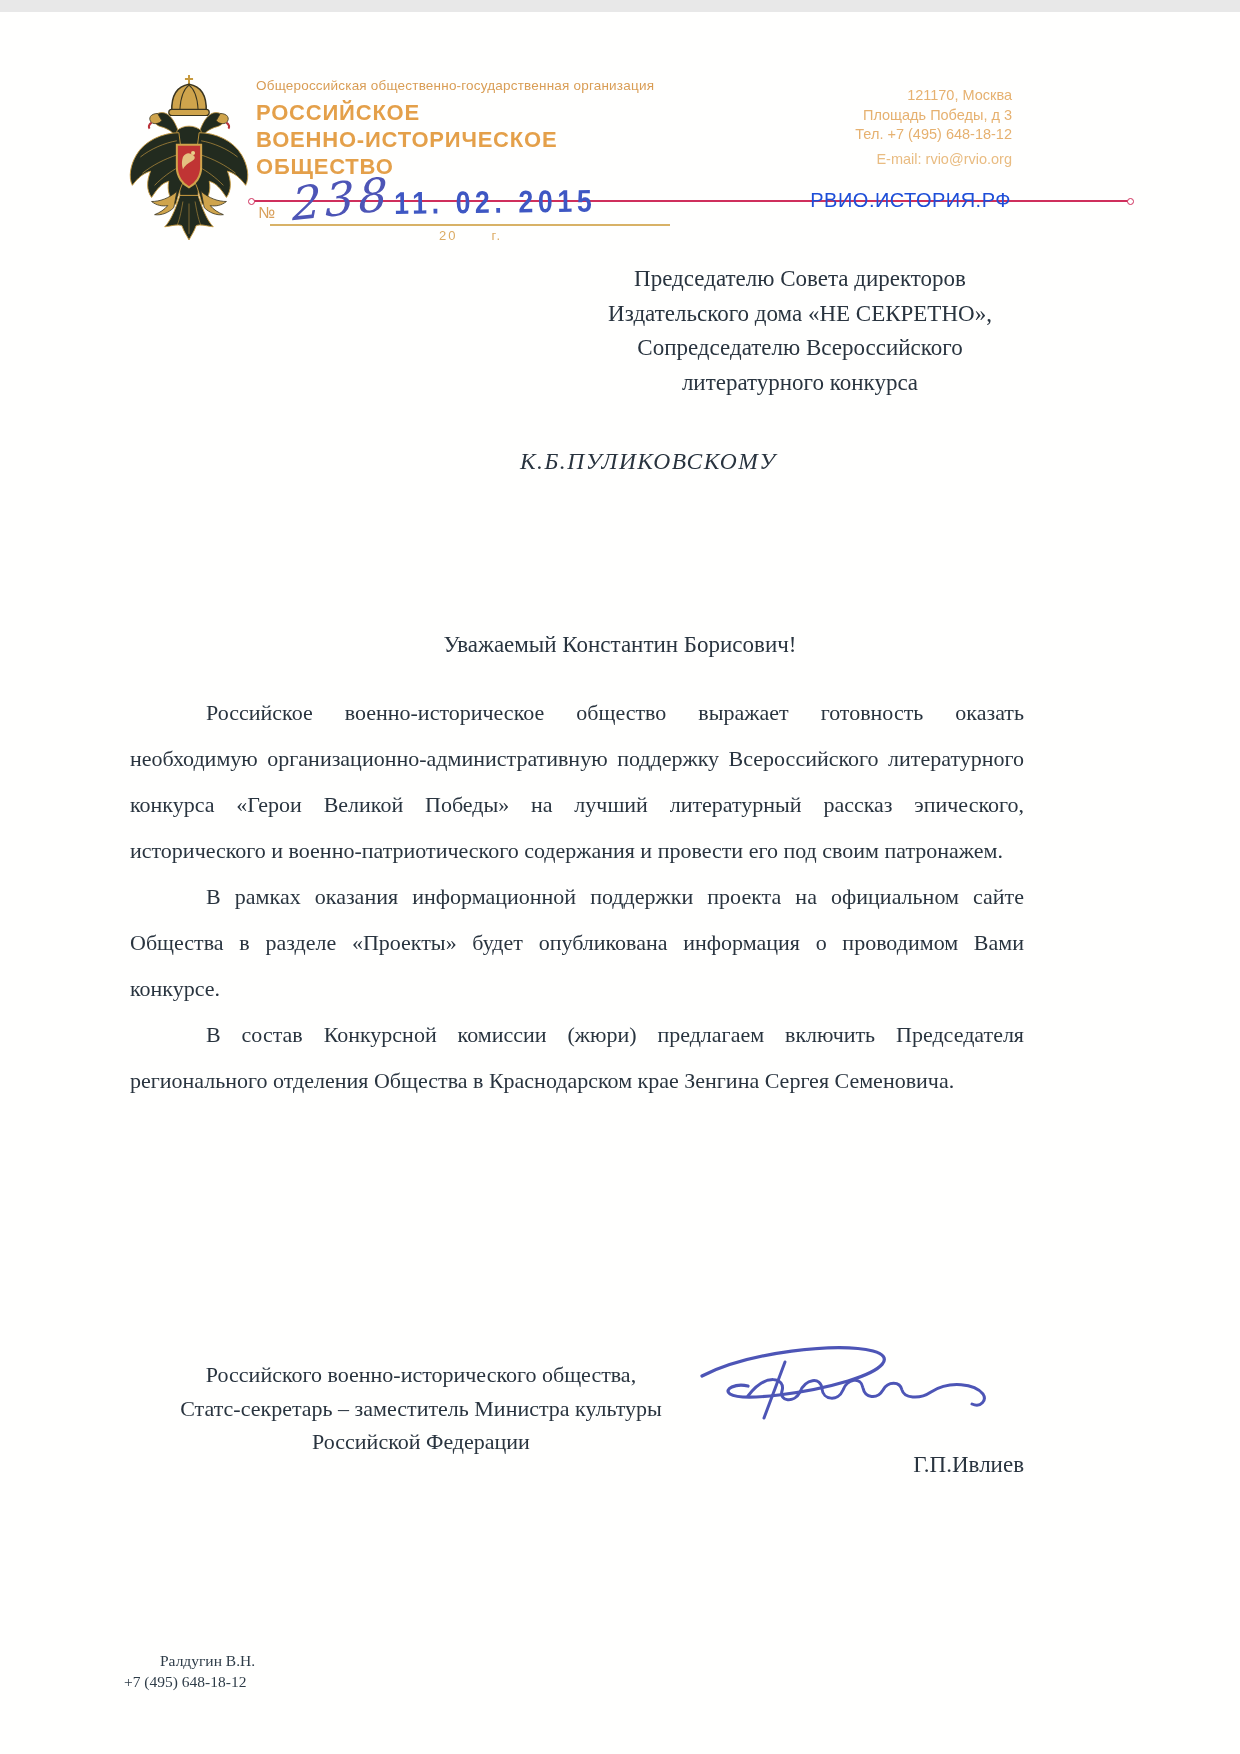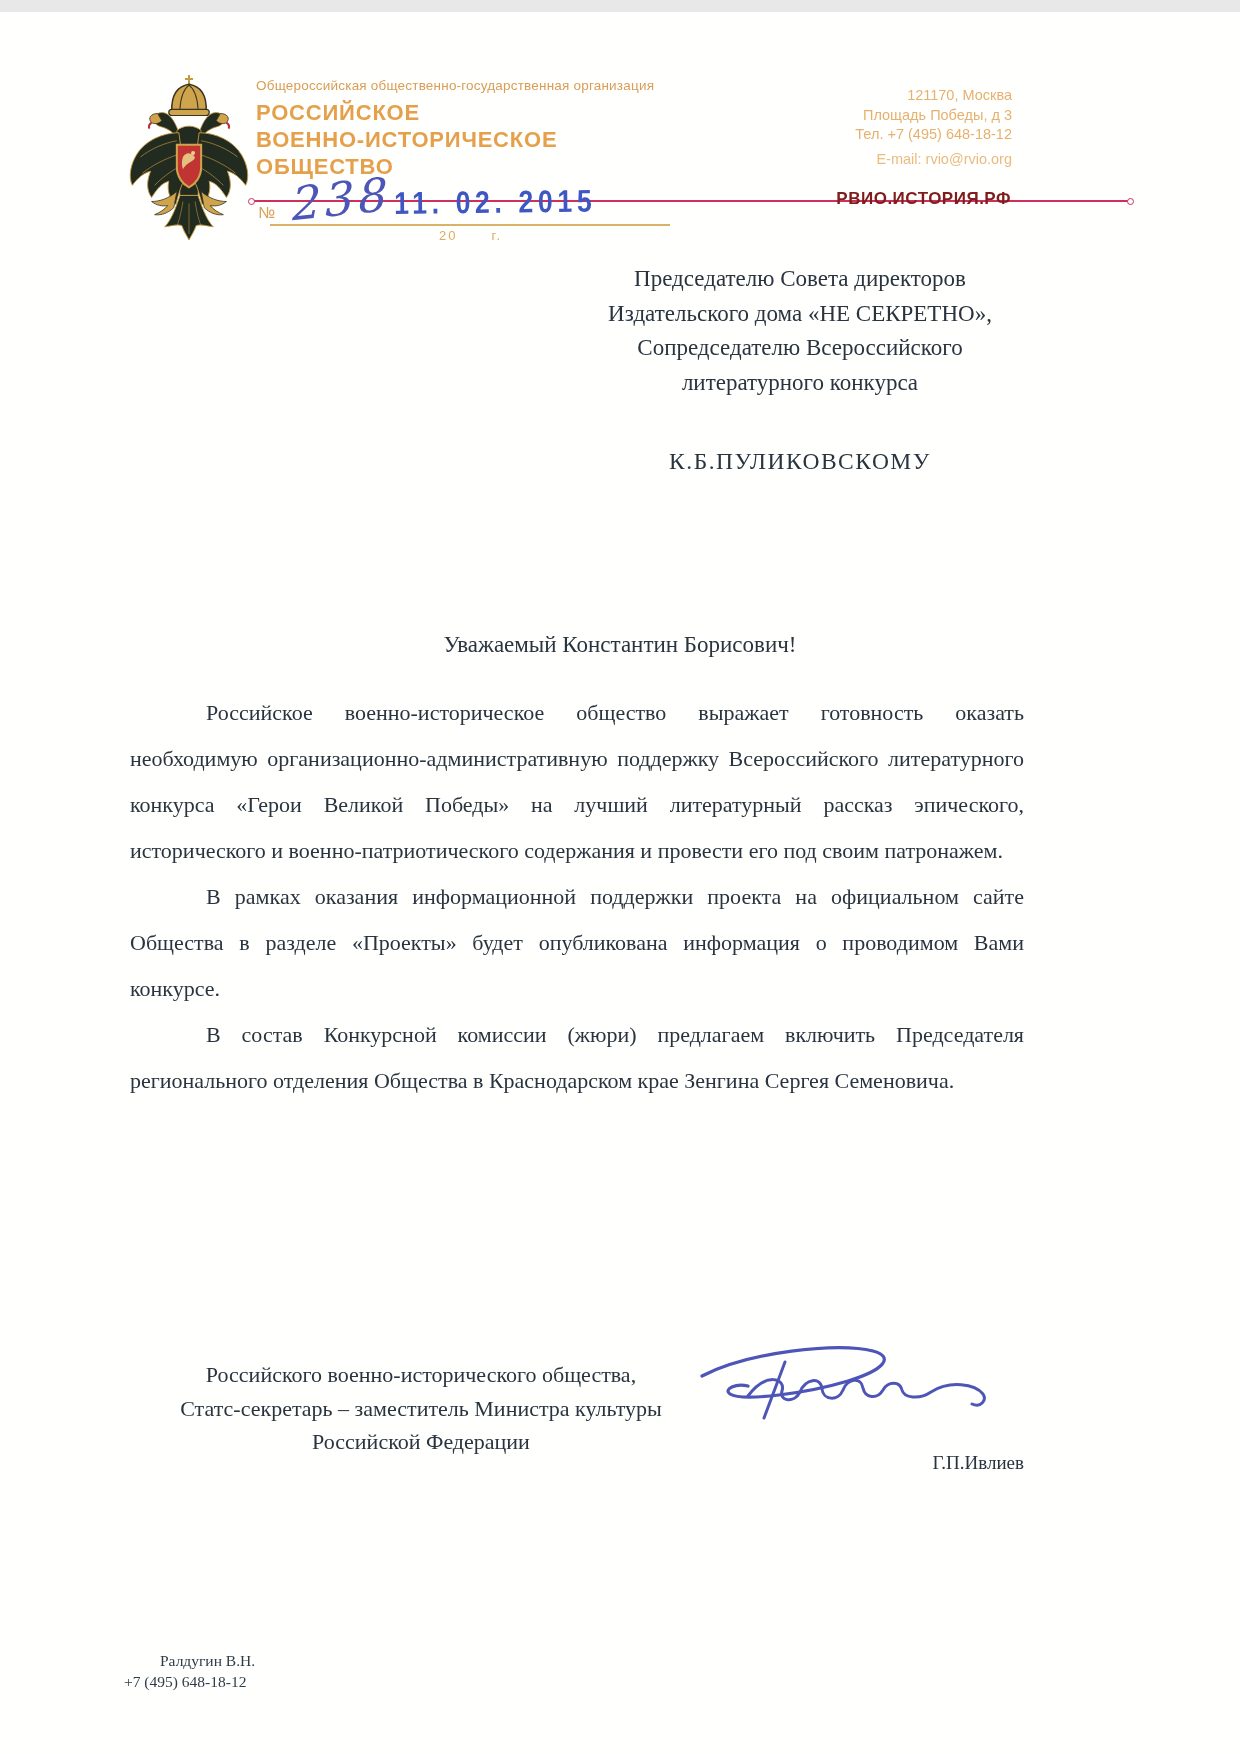--- a/index.html
+++ b/index.html
@@ -36,33 +36,33 @@
   .date-stamp {
     position:absolute; left:394px; top:174px;
     font-family:"Liberation Sans", sans-serif; font-weight:bold; font-size:29px; color:#3e57c3;
     letter-spacing:5px; transform:scale(0.92,1.08) rotate(-0.6deg); transform-origin:left top;
   }
   .num-underline { position:absolute; left:270px; top:212px; width:400px; height:2px; background:#d8b267; }
   .year-line { position:absolute; left:439px; top:216px; font-family:"Liberation Sans", sans-serif; font-size:13px; color:#dcab63; letter-spacing:2px; }
   .year-suffix { margin-left:34px; }
   .website {
     position:absolute; right:229px; top:177px;
-    font-family:"Liberation Sans", sans-serif; font-size:17px; font-weight:bold; color:#7f1d1d; letter-spacing:0.5px;
+    font-family:"Liberation Sans", sans-serif; font-size:20px; font-weight:normal; color:#1d4ed8; letter-spacing:0.5px;
   }
   
   .addressee { position:absolute; left:520px; top:250px; width:560px; text-align:center; font-size:23px; line-height:34.5px; }
-  .addressee-name { position:absolute; left:520px; top:436px; width:560px; text-align:center; font-size:23.5px; letter-spacing:1.5px; }
+  .addressee-name { position:absolute; left:520px; top:436px; width:560px; font-size:23.5px; letter-spacing:1.5px;font-style:italic; }
   
   .salutation { position:absolute; left:0; top:620px; width:1240px; text-align:center; font-size:23px; }
   .body-text { position:absolute; left:130px; top:678px; width:894px; font-size:22px; line-height:46px; text-align:justify; }
   .body-text p { margin:0; text-indent:76px; }
   
   .sig-title { position:absolute; left:128px; top:1346px; width:586px; text-align:center; font-size:22px; line-height:33.5px; }
   .sig-scribble { position:absolute; left:688px; top:1322px; width:336px; height:92px; }
-  .sig-name { position:absolute; right:216px; top:1440px; font-size:19px; }
+  .sig-name { position:absolute; right:216px; top:1440px; font-size:23px; }
   
   .footer { position:absolute; left:124px; top:1638px; font-size:15.5px; line-height:21px; color:#2e3c48; }
   .footer-name { padding-left:36px; }
 </style>
 </head>
 <body>
 
 <div class="page">
 
   <svg class="emblem" viewBox="0 0 124 170" aria-hidden="true">

